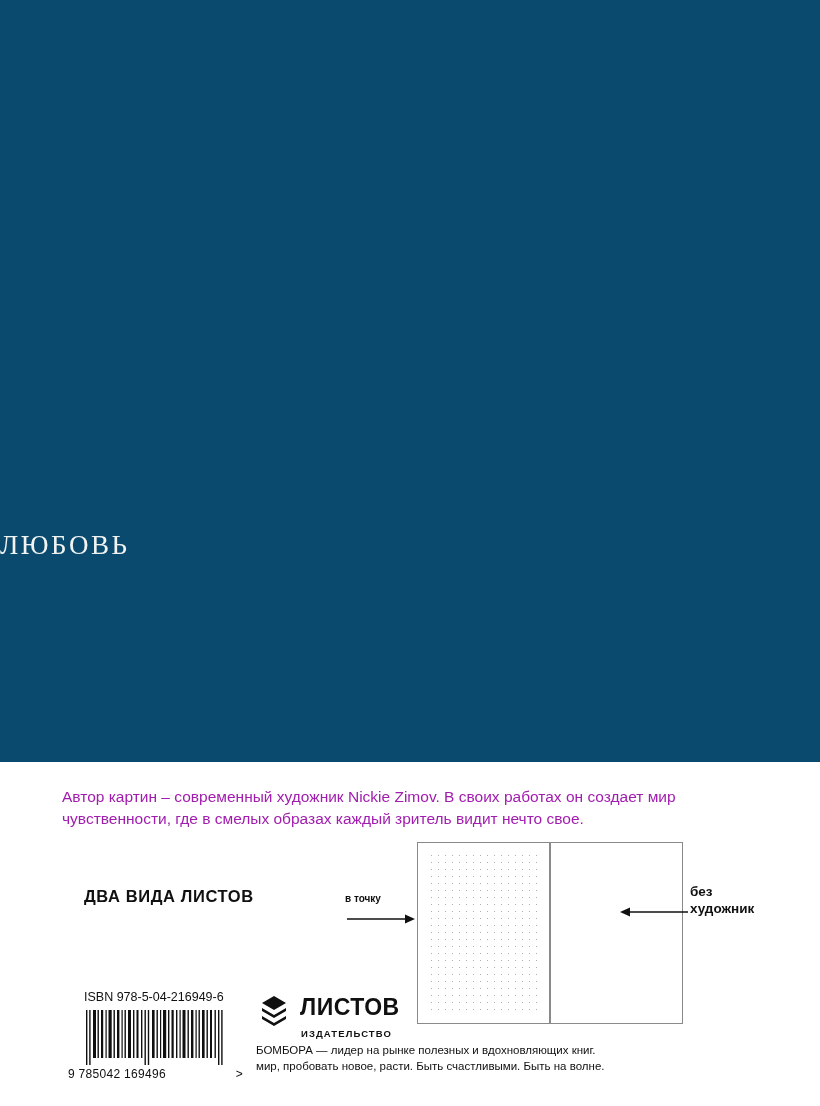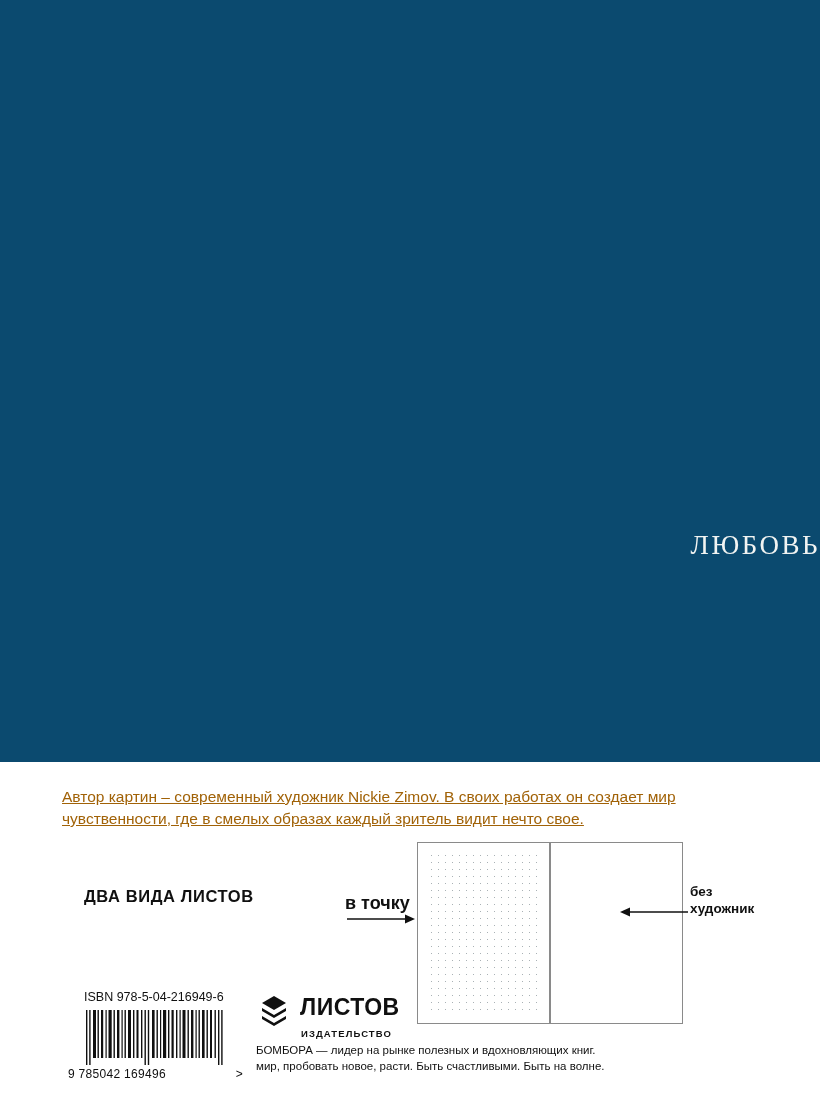--- a/index.html
+++ b/index.html
@@ -25,21 +25,21 @@
     top: 0;
     width: 820px;
     height: 762px;
     background: #0b4a6f;
   }
   .cover-title {
     position: absolute;
     left: 0;
     top: 530px;
     width: 820px;
-    text-align: right;
+    text-align: left;
     color: #f2f4f2;
     font-family: "Liberation Serif", serif;
     font-size: 27px;
     letter-spacing: 2.5px;
     font-weight: 400;
   }
   .bottom-panel {
     position: absolute;
     left: 0;
     top: 762px;
@@ -47,22 +47,21 @@
     height: 344px;
     background: #ffffff;
   }
   .blurb {
     position: absolute;
     left: 62px;
     top: 24px;
     width: 690px;
     font-size: 15.5px;
     line-height: 1.42;
-    color: #a16207;
-    text-decoration: underline;
+    color: #a21caf;
   }
   .two-kinds {
     position: absolute;
     left: 84px;
     top: 125px;
     font-size: 16.5px;
     font-weight: bold;
     letter-spacing: 0.6px;
     color: #101010;
   }
@@ -96,21 +95,21 @@
     right: 10px;
     bottom: 9px;
     background-image: radial-gradient(#9aa3a8 0.8px, transparent 0.9px);
     background-size: 7px 7px;
     opacity: 0.85;
   }
   .label-dot {
     position: absolute;
     left: 345px;
     top: 131px;
-    font-size: 18px;
+    font-size: 10px;
     font-weight: bold;
     color: #101010;
   }
   .label-plain {
     position: absolute;
     left: 690px;
     top: 122px;
     font-size: 13.5px;
     font-weight: bold;
     color: #101010;

